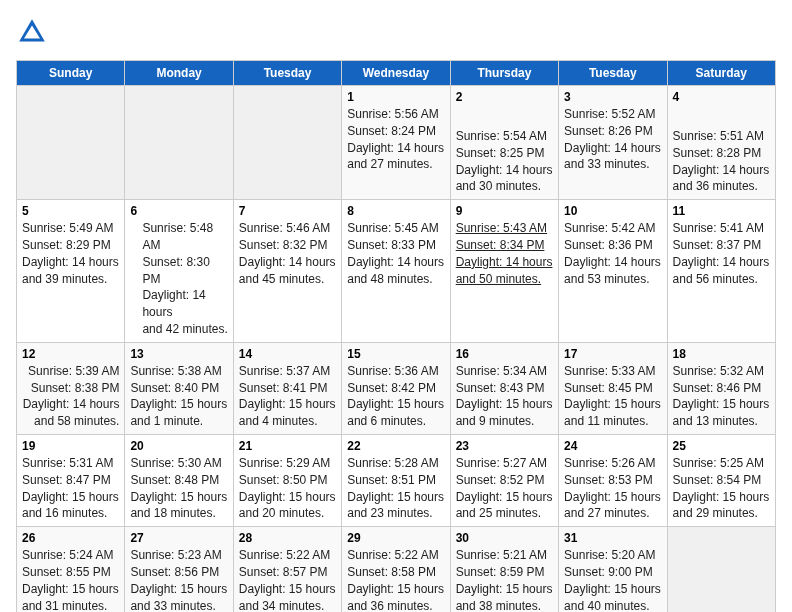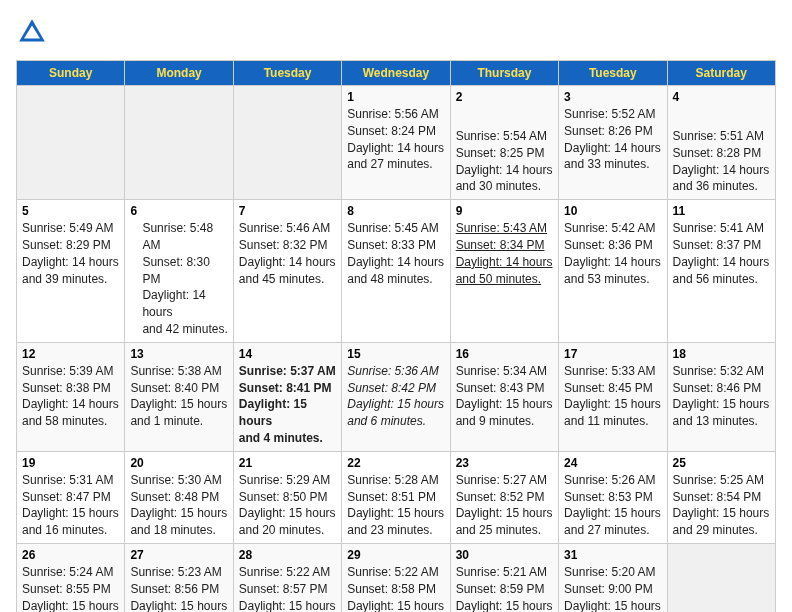--- a/index.html
+++ b/index.html
@@ -52,21 +52,21 @@
       font-size: 15px;
       color: #444;
     }
     .calendar {
       width: 100%;
       border-collapse: collapse;
       font-size: 11px;
     }
     .calendar th {
       background: #1565c0;
-      color: #fde047;
+      color: #ffffff;
       text-align: center;
       padding: 5px 4px;
       font-size: 12px;
       border: 1px solid #ccc;
     }
     .calendar td {
       border: 1px solid #ccc;
       vertical-align: top;
       padding: 4px 5px;
       width: calc(100%/7);
@@ -207,42 +207,42 @@
           <span class="day-num">11</span>
           <div class="day-info" style="white-space: pre-line;">Sunrise: 5:41 AM
 Sunset: 8:37 PM
 Daylight: 14 hours
 and 56 minutes.</div>
         </td>
       </tr>
       <tr>
         <td>
           <span class="day-num">12</span>
-          <div class="day-info" style="white-space: pre-line;">Sunrise: 5:39 AM
+          <div class="day-info" style="white-space: pre-line; text-align: right;">Sunrise: 5:39 AM
 Sunset: 8:38 PM
 Daylight: 14 hours
 and 58 minutes.</div>
         </td>
         <td>
           <span class="day-num">13</span>
           <div class="day-info" style="white-space: pre-line;">Sunrise: 5:38 AM
 Sunset: 8:40 PM
 Daylight: 15 hours
 and 1 minute.</div>
         </td>
         <td>
           <span class="day-num">14</span>
-          <div class="day-info" style="white-space: pre-line; font-weight: bold;">Sunrise: 5:37 AM
+          <div class="day-info" style="white-space: pre-line;">Sunrise: 5:37 AM
 Sunset: 8:41 PM
 Daylight: 15 hours
 and 4 minutes.</div>
         </td>
         <td>
           <span class="day-num">15</span>
-          <div class="day-info" style="white-space: pre-line; font-style: italic;">Sunrise: 5:36 AM
+          <div class="day-info" style="white-space: pre-line;">Sunrise: 5:36 AM
 Sunset: 8:42 PM
 Daylight: 15 hours
 and 6 minutes.</div>
         </td>
         <td>
           <span class="day-num">16</span>
           <div class="day-info" style="white-space: pre-line;">Sunrise: 5:34 AM
 Sunset: 8:43 PM
 Daylight: 15 hours
 and 9 minutes.</div>

